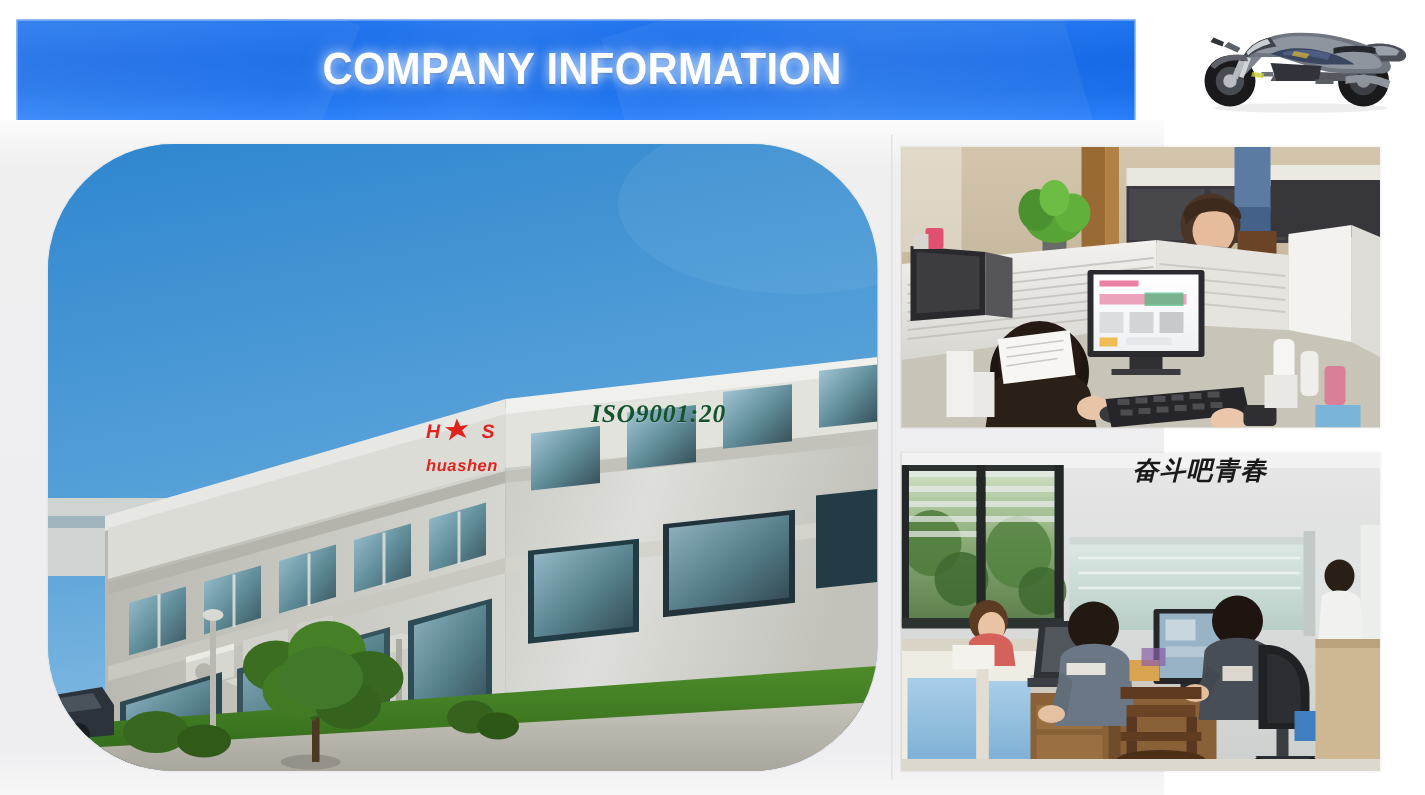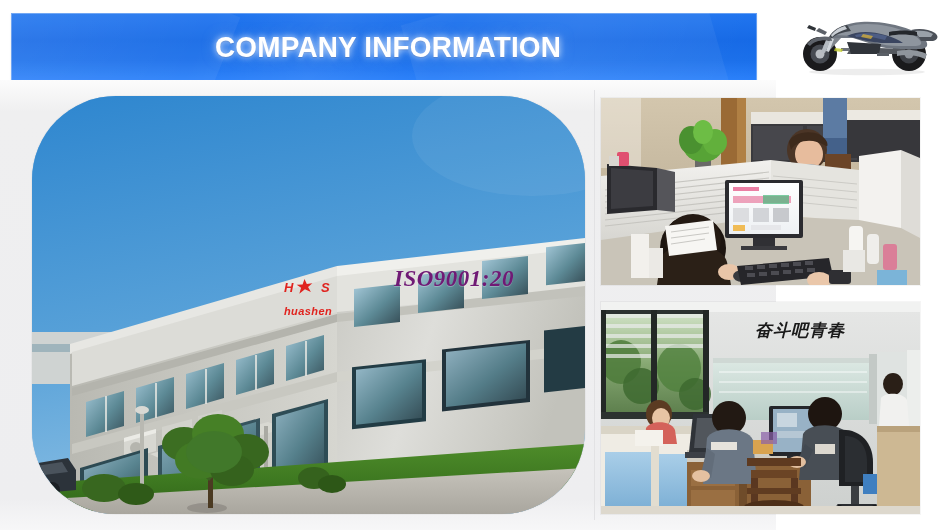--- a/index.html
+++ b/index.html
@@ -163,24 +163,24 @@
     display: block;
     margin-top: 12px;
   }
   .bld-star {
     position: absolute;
     left: 12px; top: -2px;
     width: 17px; height: 15px;
   }
   .iso-text {
     position: absolute;
-    color: #701a75;
+    color: #14532d;
     font-family: "Liberation Serif", serif;
     font-weight: bold;
-    font-size: 23px;
+    font-size: 17px;
     letter-spacing: 0.5px;
     line-height: 1;
     white-space: nowrap;
     text-shadow: 0 1px 0 rgba(255,255,255,0.25);
   }
   .wall-cn {
     position: absolute;
     white-space: nowrap;
     font-family: "DejaVu Sans", sans-serif;
     font-weight: bold;
@@ -688,18 +688,18 @@
       <rect x="276" y="124" width="43" height="6" fill="#b9a27c"></rect>
 
       <rect x="152" y="138" width="20" height="14" fill="#d9a34f"></rect>
       <rect x="160" y="130" width="16" height="12" fill="#8a5fa8" opacity="0.7"></rect>
       <rect x="110" y="140" width="26" height="8" fill="#e6e3dc"></rect>
       <rect x="214" y="142" width="20" height="10" fill="#dcd8cf"></rect>
 
       <rect x="0" y="204" width="319" height="8" fill="#ddd8cd"></rect>
     </svg>
 
-    <div class="wall-cn" style="left:154px; top:20px;">
+    <div class="wall-cn" style="left:154px; top:4px;">
       <span>奋斗吧青春</span>
     </div>
   </div>
 
 </div>
 
 </body></html>

